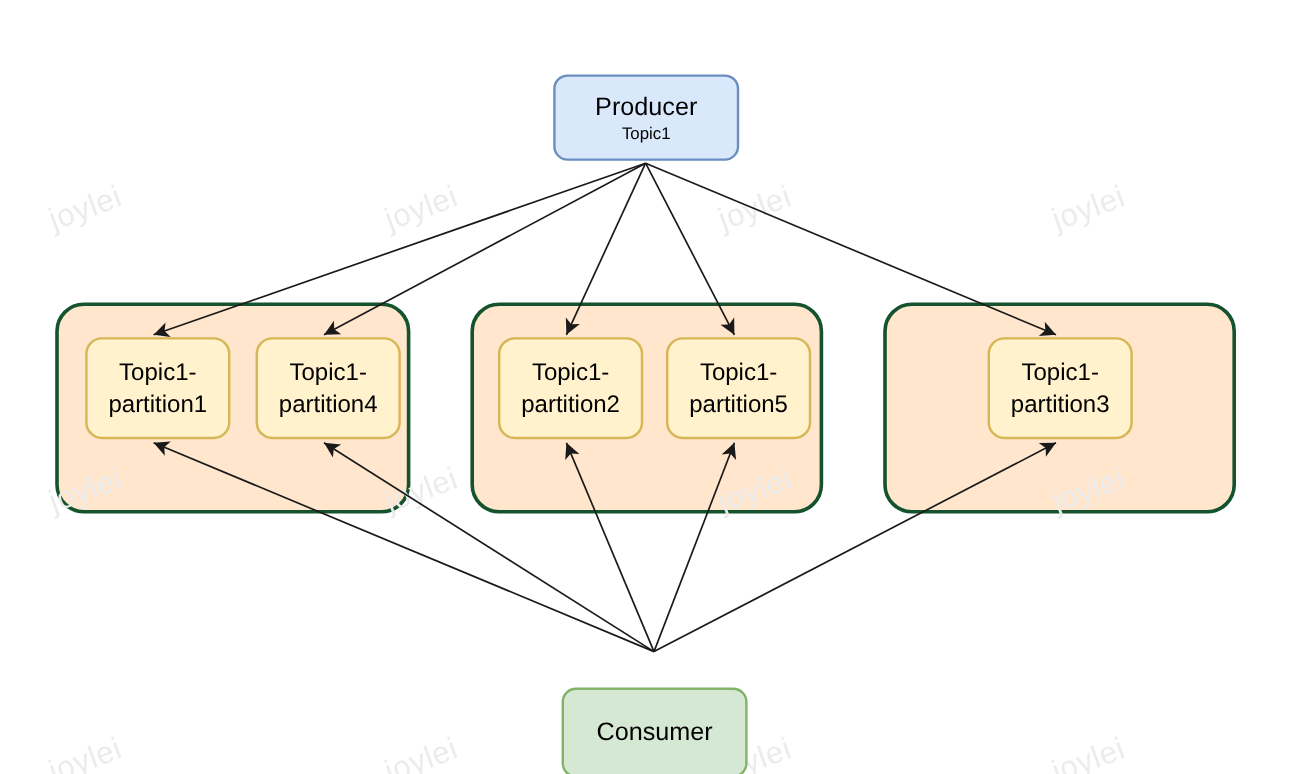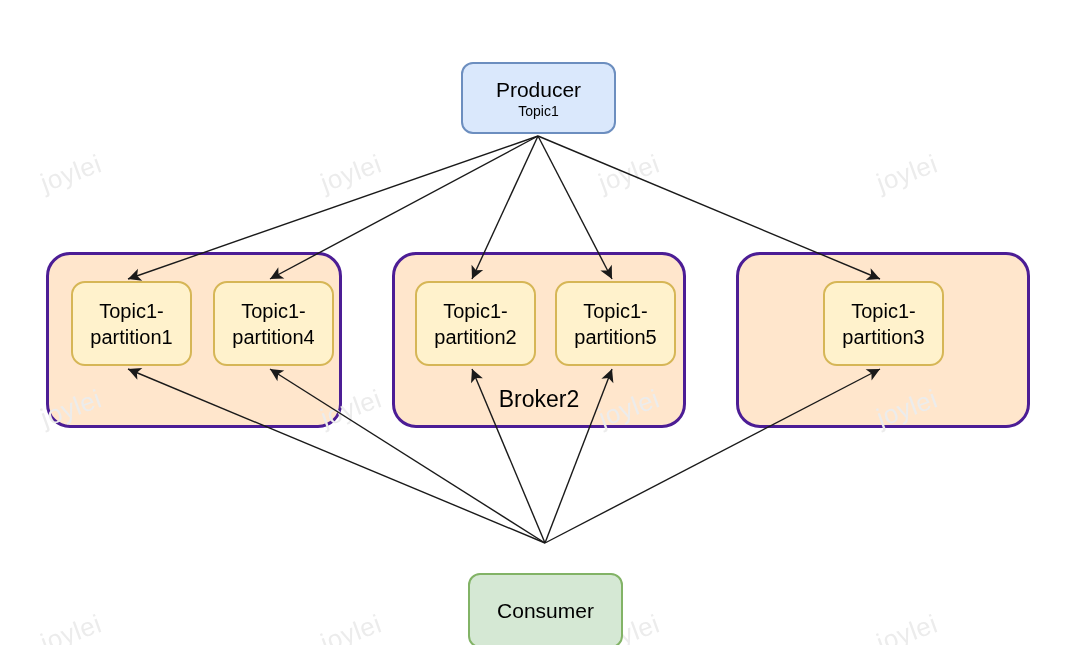--- a/index.html
+++ b/index.html
@@ -20,21 +20,21 @@
   .producer .subtitle { font-size:14px; line-height:18px; }
 
   .consumer {
     left:468px; top:573px; width:155px; height:75px;
     background:#d5e8d4; border:2.5px solid #82b366; border-radius:12px;
   }
   .consumer .title { font-size:21px; }
 
   .broker {
     position:absolute; top:252px; height:176px;
-    background:#ffe6cc; border:3px solid #4c1d95; border-radius:24px;
+    background:#ffe6cc; border:3px solid #14532d; border-radius:24px;
     z-index:1;
   }
   .broker1 { left:46px;  width:296px; }
   .broker2 { left:392px; width:294px; }
   .broker3 { left:736px; width:294px; }
 
   .broker-label {
     position:absolute; left:0; right:0; bottom:13px;
     text-align:center; font-size:23px; line-height:26px;
   }
@@ -102,21 +102,20 @@
 
   <div class="broker broker2">
     <div class="partition pa">
       <span>Topic1-</span>
       <span>partition2</span>
     </div>
     <div class="partition pb">
       <span>Topic1-</span>
       <span>partition5</span>
     </div>
-    <div class="broker-label">Broker2</div>
   </div>
 
   <div class="broker broker3">
     <div class="partition pa">
       <span>Topic1-</span>
       <span>partition3</span>
     </div>
   </div>
 
   <div class="node consumer">

